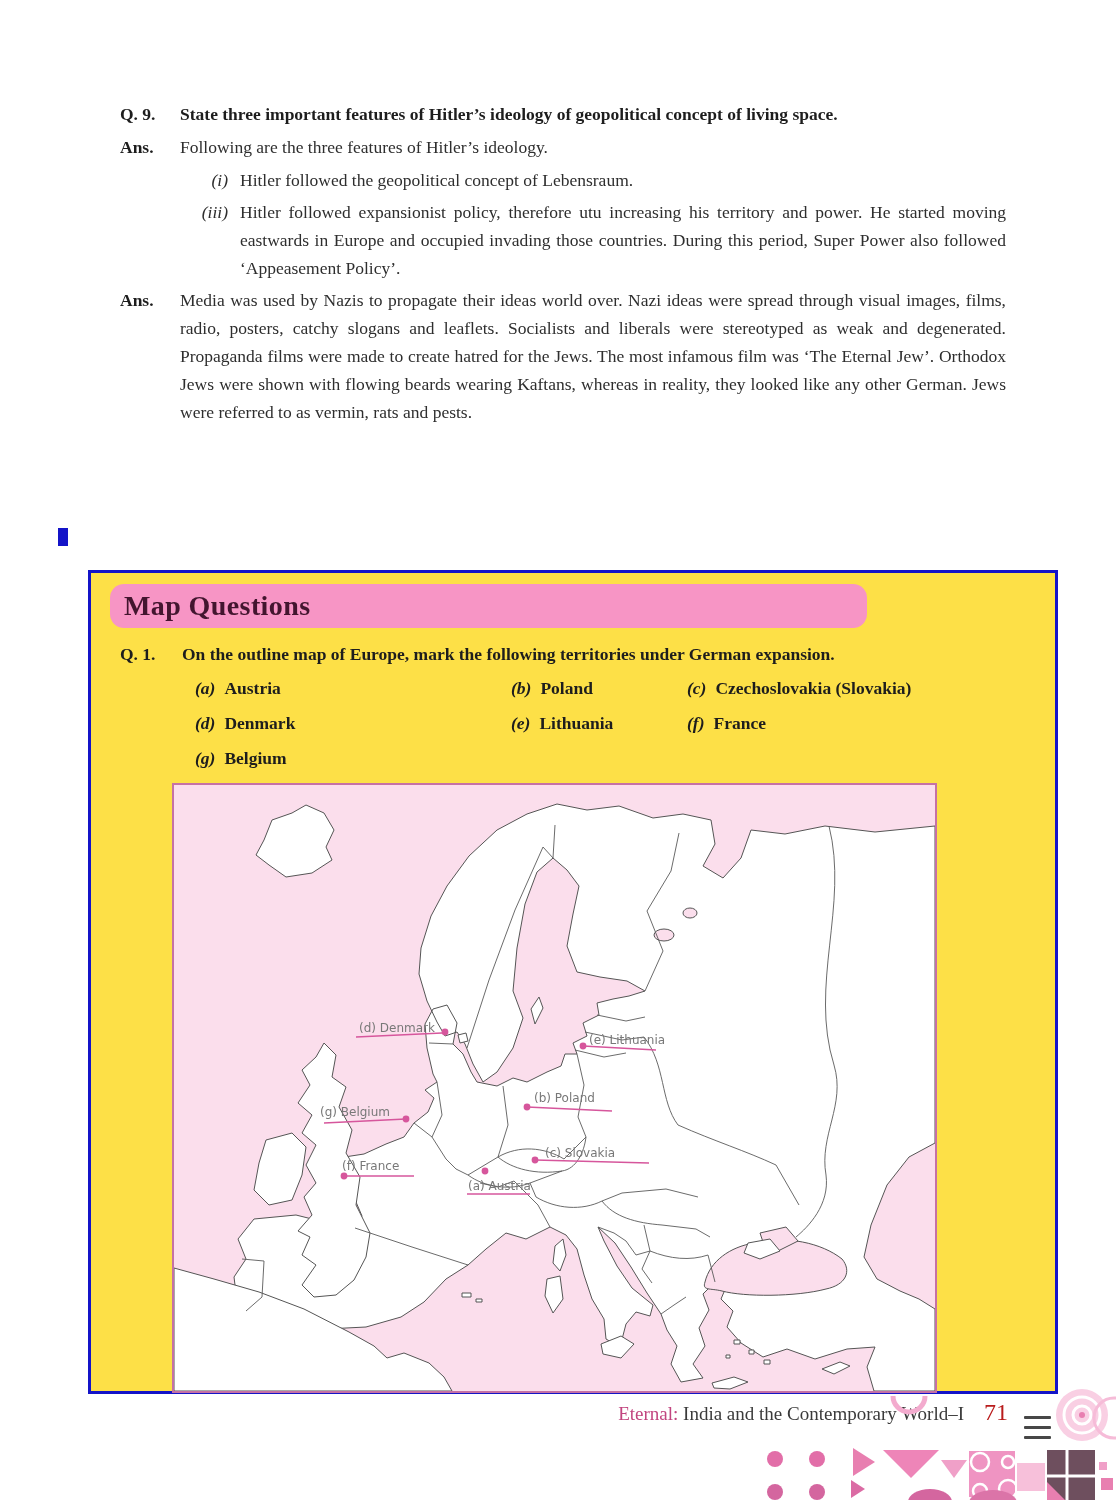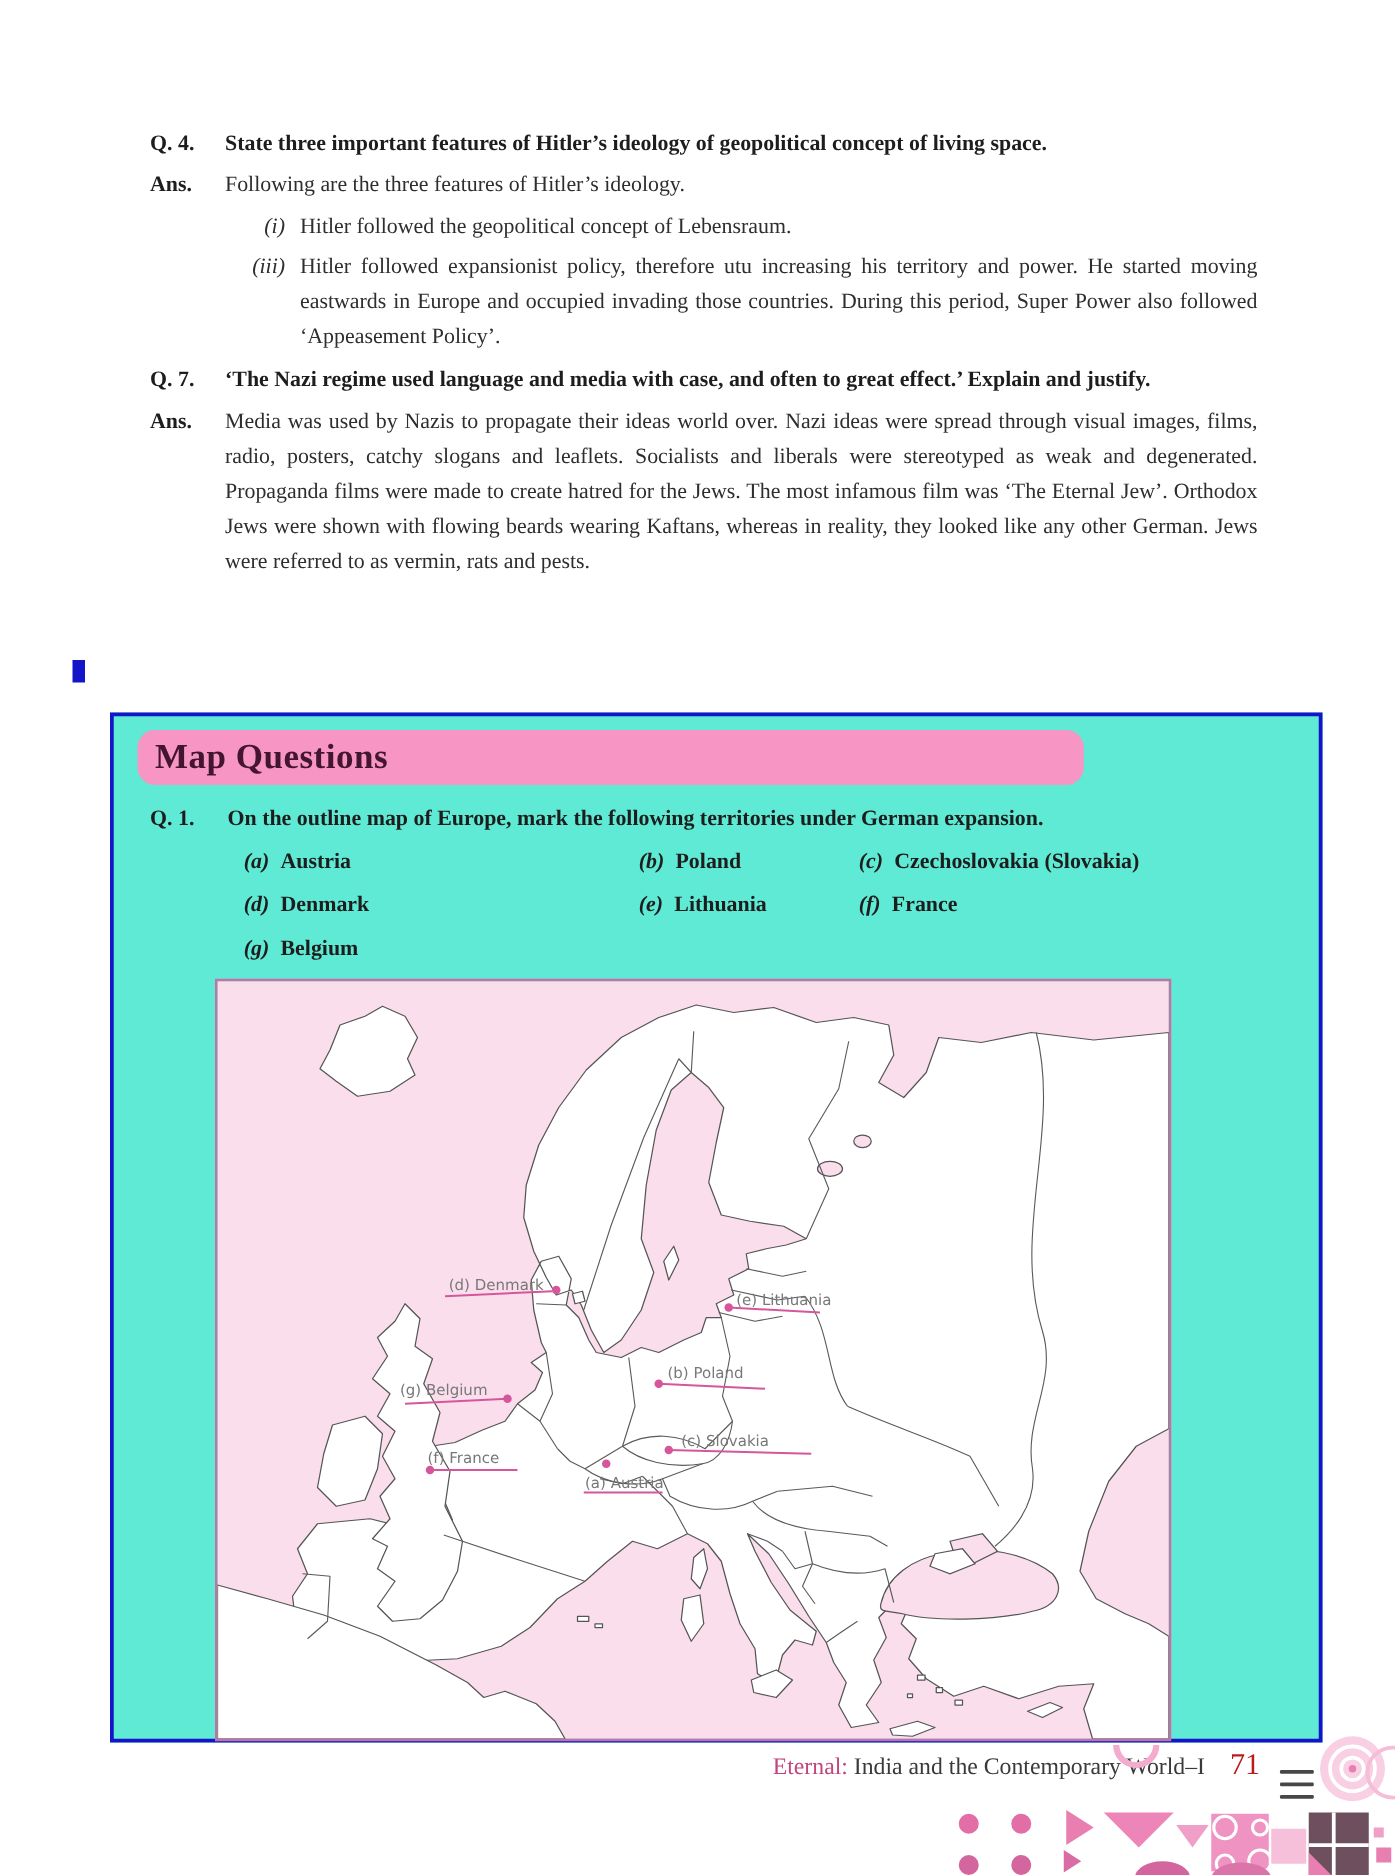--- a/index.html
+++ b/index.html
@@ -9,21 +9,21 @@
   .qa{position:absolute;left:120px;top:100px;width:886px;font-size:17.5px;line-height:28px;}
   .qa-row{display:flex;margin-bottom:5px;}
   .qa-label{flex:none;width:60px;font-weight:700;color:#1d1d1d;}
   .qa-text{flex:1;text-align:justify;}
   .qa-text.bold{font-weight:700;color:#1d1d1d;}
   .sub{display:flex;margin:4px 0 4px 62px;}
   .sub-num{flex:none;width:46px;text-align:right;padding-right:12px;font-style:italic;}
   .sub-text{flex:1;text-align:justify;}
   .blue-tick{position:absolute;left:58px;top:528px;width:10px;height:18px;background:#1414c8;}
   
-  .mq-box{position:absolute;left:88px;top:570px;width:964px;height:818px;border:3px solid #1414c8;background:#5eead4;}
+  .mq-box{position:absolute;left:88px;top:570px;width:964px;height:818px;border:3px solid #1414c8;background:#fde047;}
   .banner{margin:11px 0 0 19px;width:757px;height:44px;background:#f795c5;border-radius:14px;
           display:flex;align-items:center;padding-left:14px;box-sizing:border-box;}
   .banner-text{font-size:28px;font-weight:700;color:#43152f;letter-spacing:.4px;}
   .q1-row{display:flex;margin:13px 0 0 29px;width:888px;font-size:17.5px;line-height:27px;font-weight:700;color:#1d1d1d;align-items:center;}
   .q1-label{flex:none;width:62px;}
   .opts{margin:7px 0 0 104px;display:grid;grid-template-columns:316px 176px auto;row-gap:8px;
         font-size:17.5px;line-height:27px;font-weight:700;color:#1d1d1d;}
   .opt .k{font-style:italic;margin-right:9px;}
   .map-wrap{margin:11px 0 0 81px;width:761px;height:606px;border:2px solid #c671a4;position:relative;}
   .map-wrap svg{display:block;}
@@ -36,38 +36,34 @@
   .hamburger div{height:3px;background:#474747;margin-bottom:7px;border-radius:1px;}
   .collage{position:absolute;left:735px;top:1388px;width:381px;height:112px;}
 </style>
 </head>
 <body>
 
 <div class="page">
 
   <div class="qa">
     <div class="qa-row">
-      <div class="qa-label">Q. 4.</div>
+      <div class="qa-label">Q. 9.</div>
       <div class="qa-text bold">State three important features of Hitler’s ideology of geopolitical concept of living space.</div>
     </div>
     <div class="qa-row">
       <div class="qa-label">Ans.</div>
       <div class="qa-text">Following are the three features of Hitler’s ideology.</div>
     </div>
     <div class="sub">
       <div class="sub-num">(i)</div>
       <div class="sub-text">Hitler followed the geopolitical concept of Lebensraum.</div>
     </div>
     <div class="sub">
       <div class="sub-num">(iii)</div>
       <div class="sub-text">Hitler followed expansionist policy, therefore utu increasing his territory and power. He started moving eastwards in Europe and occupied invading those countries. During this period, Super Power also followed ‘Appeasement Policy’.</div>
-    </div>
-    <div class="qa-row" style="margin-top:7px">
-      <div class="qa-label">Q. 7.</div>
-      <div class="qa-text bold">‘The Nazi regime used language and media with case, and often to great effect.’ Explain and justify.</div>
     </div>
     <div class="qa-row">
       <div class="qa-label">Ans.</div>
       <div class="qa-text">Media was used by Nazis to propagate their ideas world over. Nazi ideas were spread through visual images, films, radio, posters, catchy slogans and leaflets. Socialists and liberals were stereotyped as weak and degenerated. Propaganda films were made to create hatred for the Jews. The most infamous film was ‘The Eternal Jew’. Orthodox Jews were shown with flowing beards wearing Kaftans, whereas in reality, they looked like any other German. Jews were referred to as vermin, rats and pests.</div>
     </div>
   </div>
 
   <div class="blue-tick"></div>
 
   <div class="mq-box">

